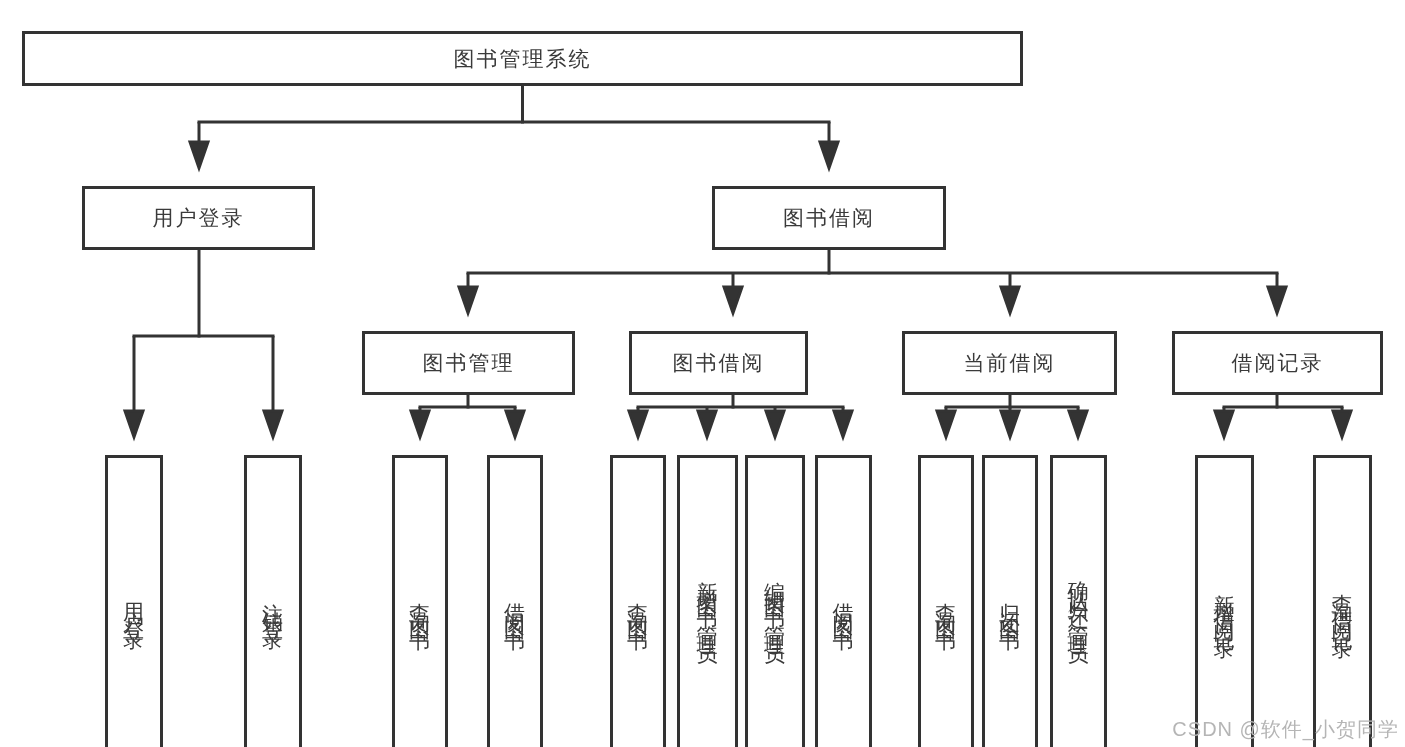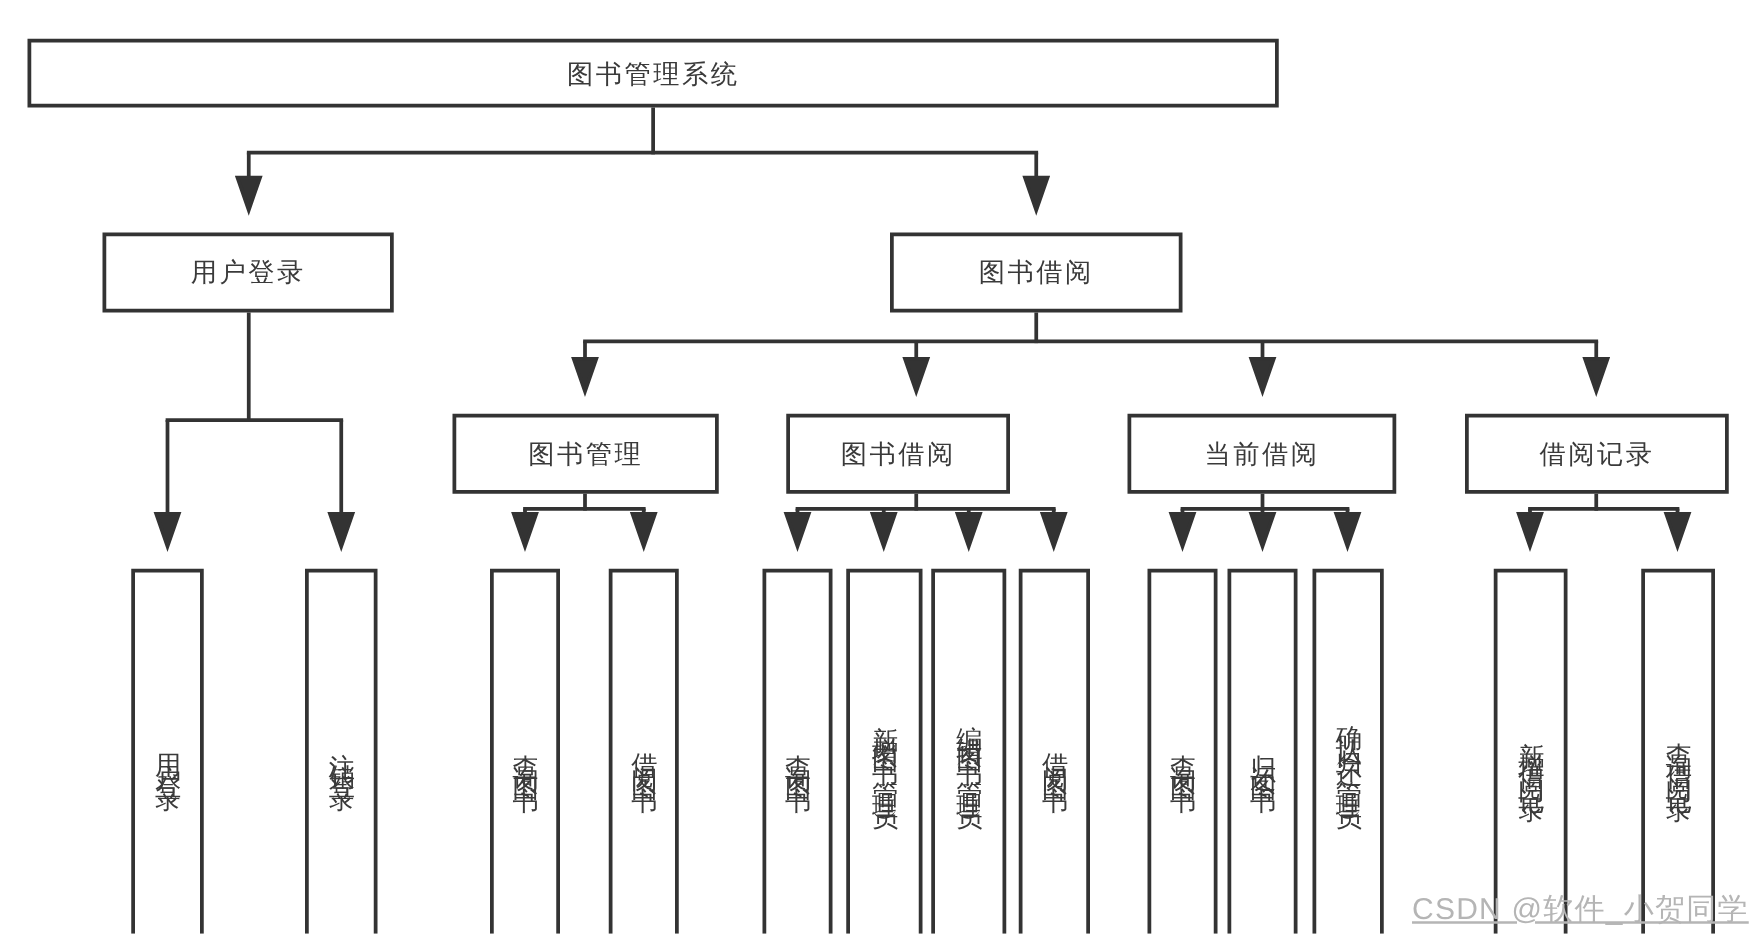--- a/index.html
+++ b/index.html
@@ -47,26 +47,25 @@
     text-orientation: mixed;
     font-size: 21px;
     letter-spacing: 9px;
     line-height: 1;
     white-space: nowrap;
   }
   .watermark {
     position: absolute;
     right: 6px;
     bottom: 4px;
-    font-size: 24px;
+    font-size: 20px;
     color: #b5b5b5;
     letter-spacing: 1px;
     z-index: 5;
     white-space: nowrap;
-    text-decoration: underline;
   }
 </style>
 </head>
 <body>
 
 <div class="canvas">
 
   <svg class="connectors" viewBox="0 0 1405 747" xmlns="http://www.w3.org/2000/svg">
     <g stroke="#333333" stroke-width="3" fill="#333333">
 

